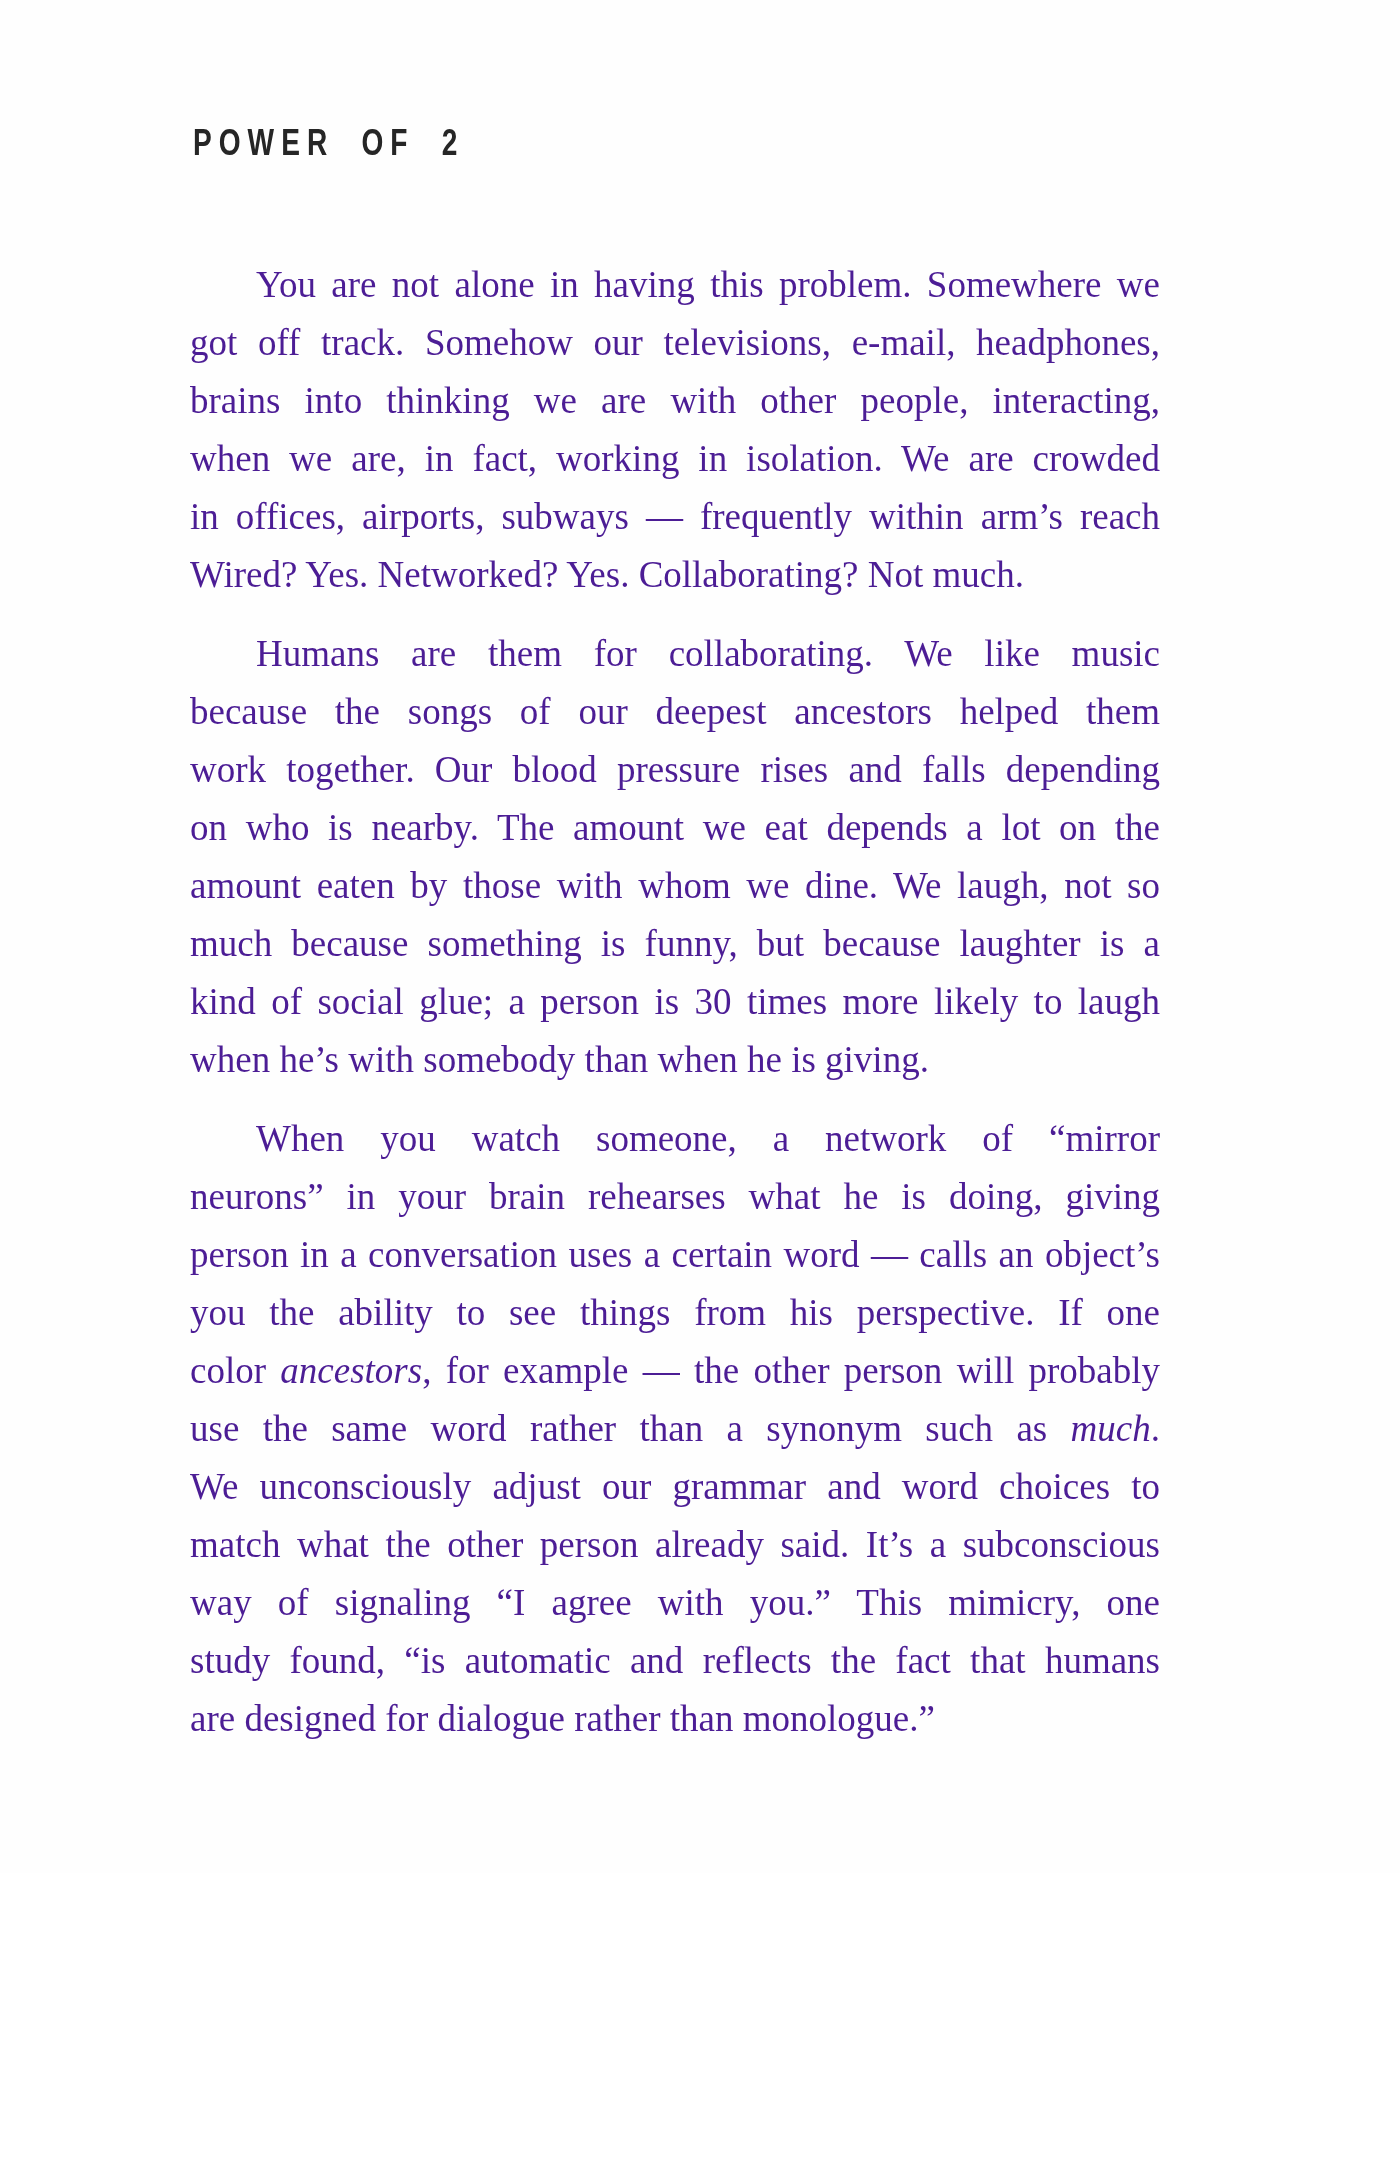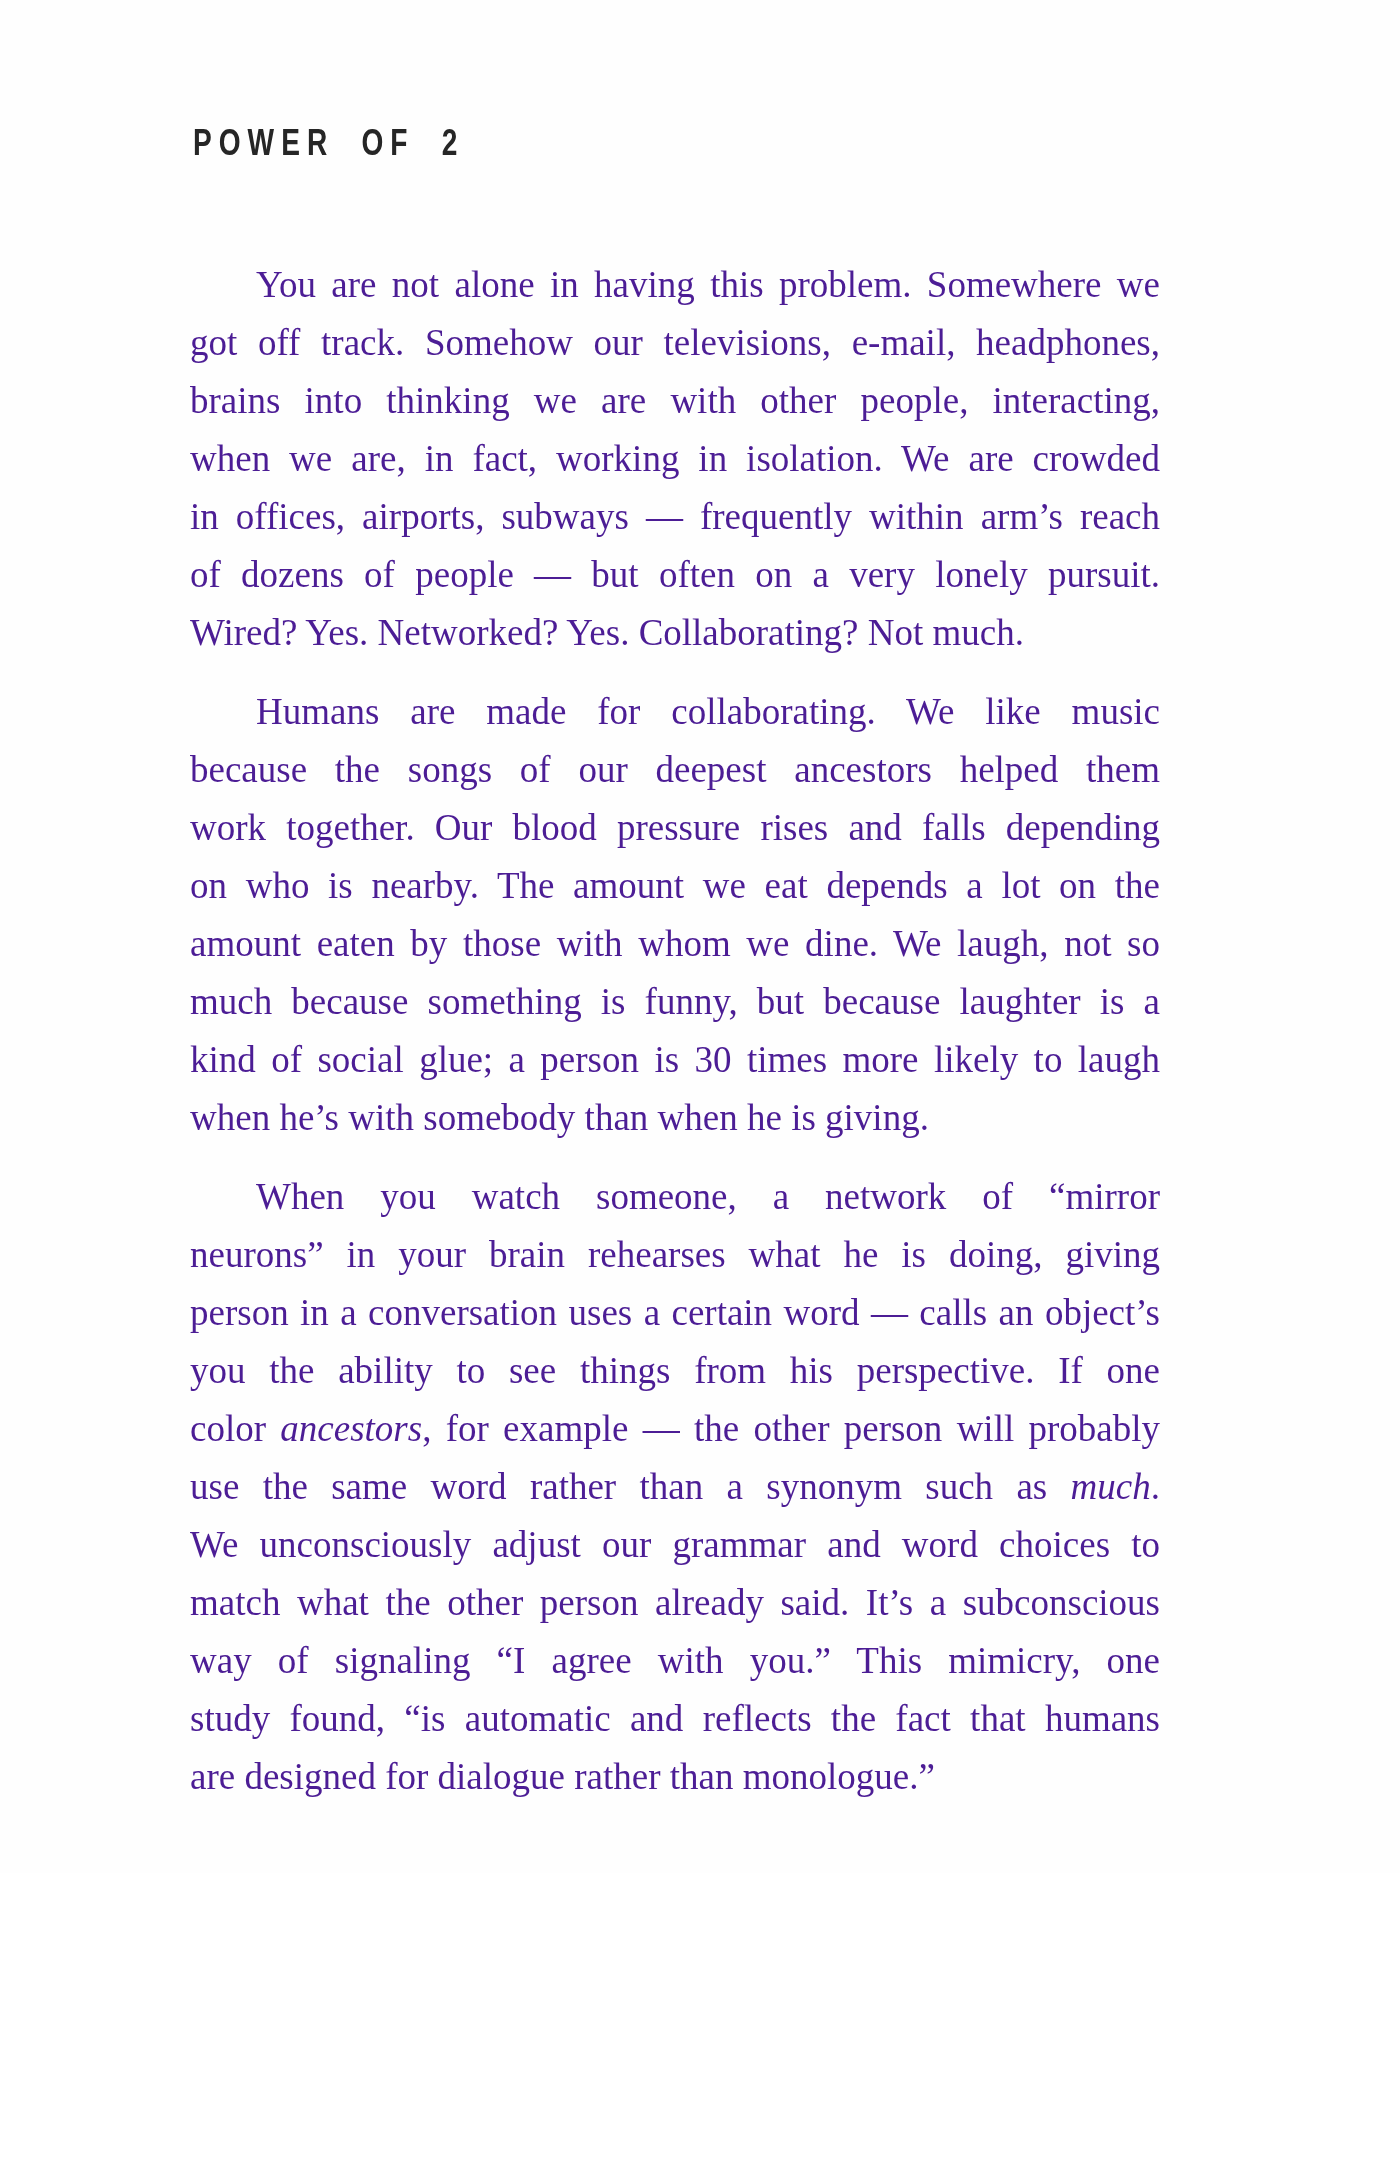--- a/index.html
+++ b/index.html
@@ -65,25 +65,24 @@
 <div class="page">
   <div class="running-head">POWER OF 2</div>
 
   <div class="text-block">
       <div class="para">
         <div class="line first"><span>You are not alone in having this problem. Somewhere we</span></div>
         <div class="line"><span>got off track. Somehow our televisions, e-mail, headphones,</span></div>
         <div class="line"><span>brains into thinking we are with other people, interacting,</span></div>
         <div class="line"><span>when we are, in fact, working in isolation. We are crowded</span></div>
         <div class="line"><span>in offices, airports, subways — frequently within arm’s reach</span></div>
-        <div class="line"><span>of dozens of people — but often on a very lonely pursuit.</span></div>
         <div class="line last"><span>Wired? Yes. Networked? Yes. Collaborating? Not much.</span></div>
       </div>
       <div class="para">
-        <div class="line first"><span>Humans are made for collaborating. We like music</span></div>
+        <div class="line first"><span>Humans are them for collaborating. We like music</span></div>
         <div class="line"><span>because the songs of our deepest ancestors helped them</span></div>
         <div class="line"><span>work together. Our blood pressure rises and falls depending</span></div>
         <div class="line"><span>on who is nearby. The amount we eat depends a lot on the</span></div>
         <div class="line"><span>amount eaten by those with whom we dine. We laugh, not so</span></div>
         <div class="line"><span>much because something is funny, but because laughter is a</span></div>
         <div class="line"><span>kind of social glue; a person is 30 times more likely to laugh</span></div>
         <div class="line last"><span>when he’s with somebody than when he is giving.</span></div>
       </div>
       <div class="para">
         <div class="line first"><span>When you watch someone, a network of “mirror</span></div>

